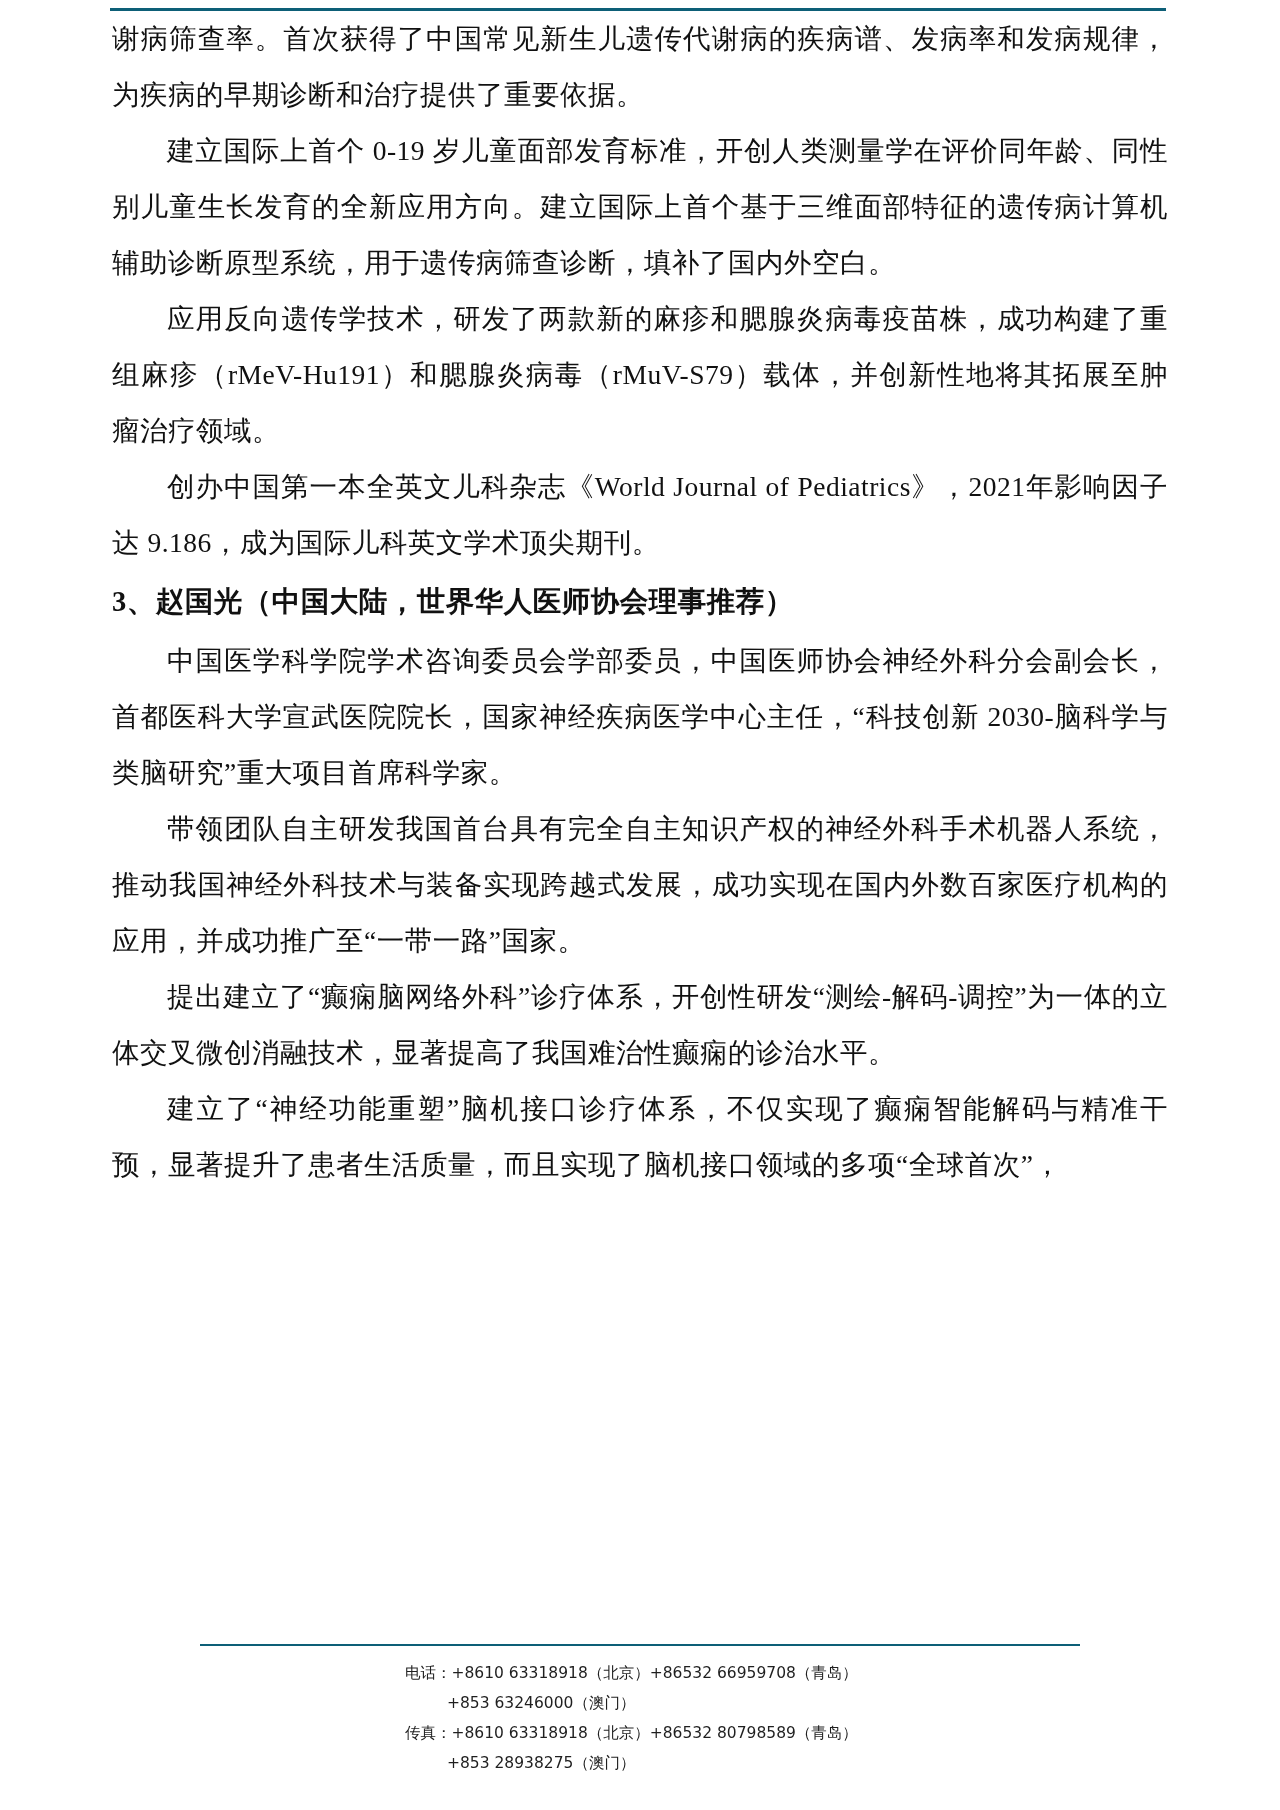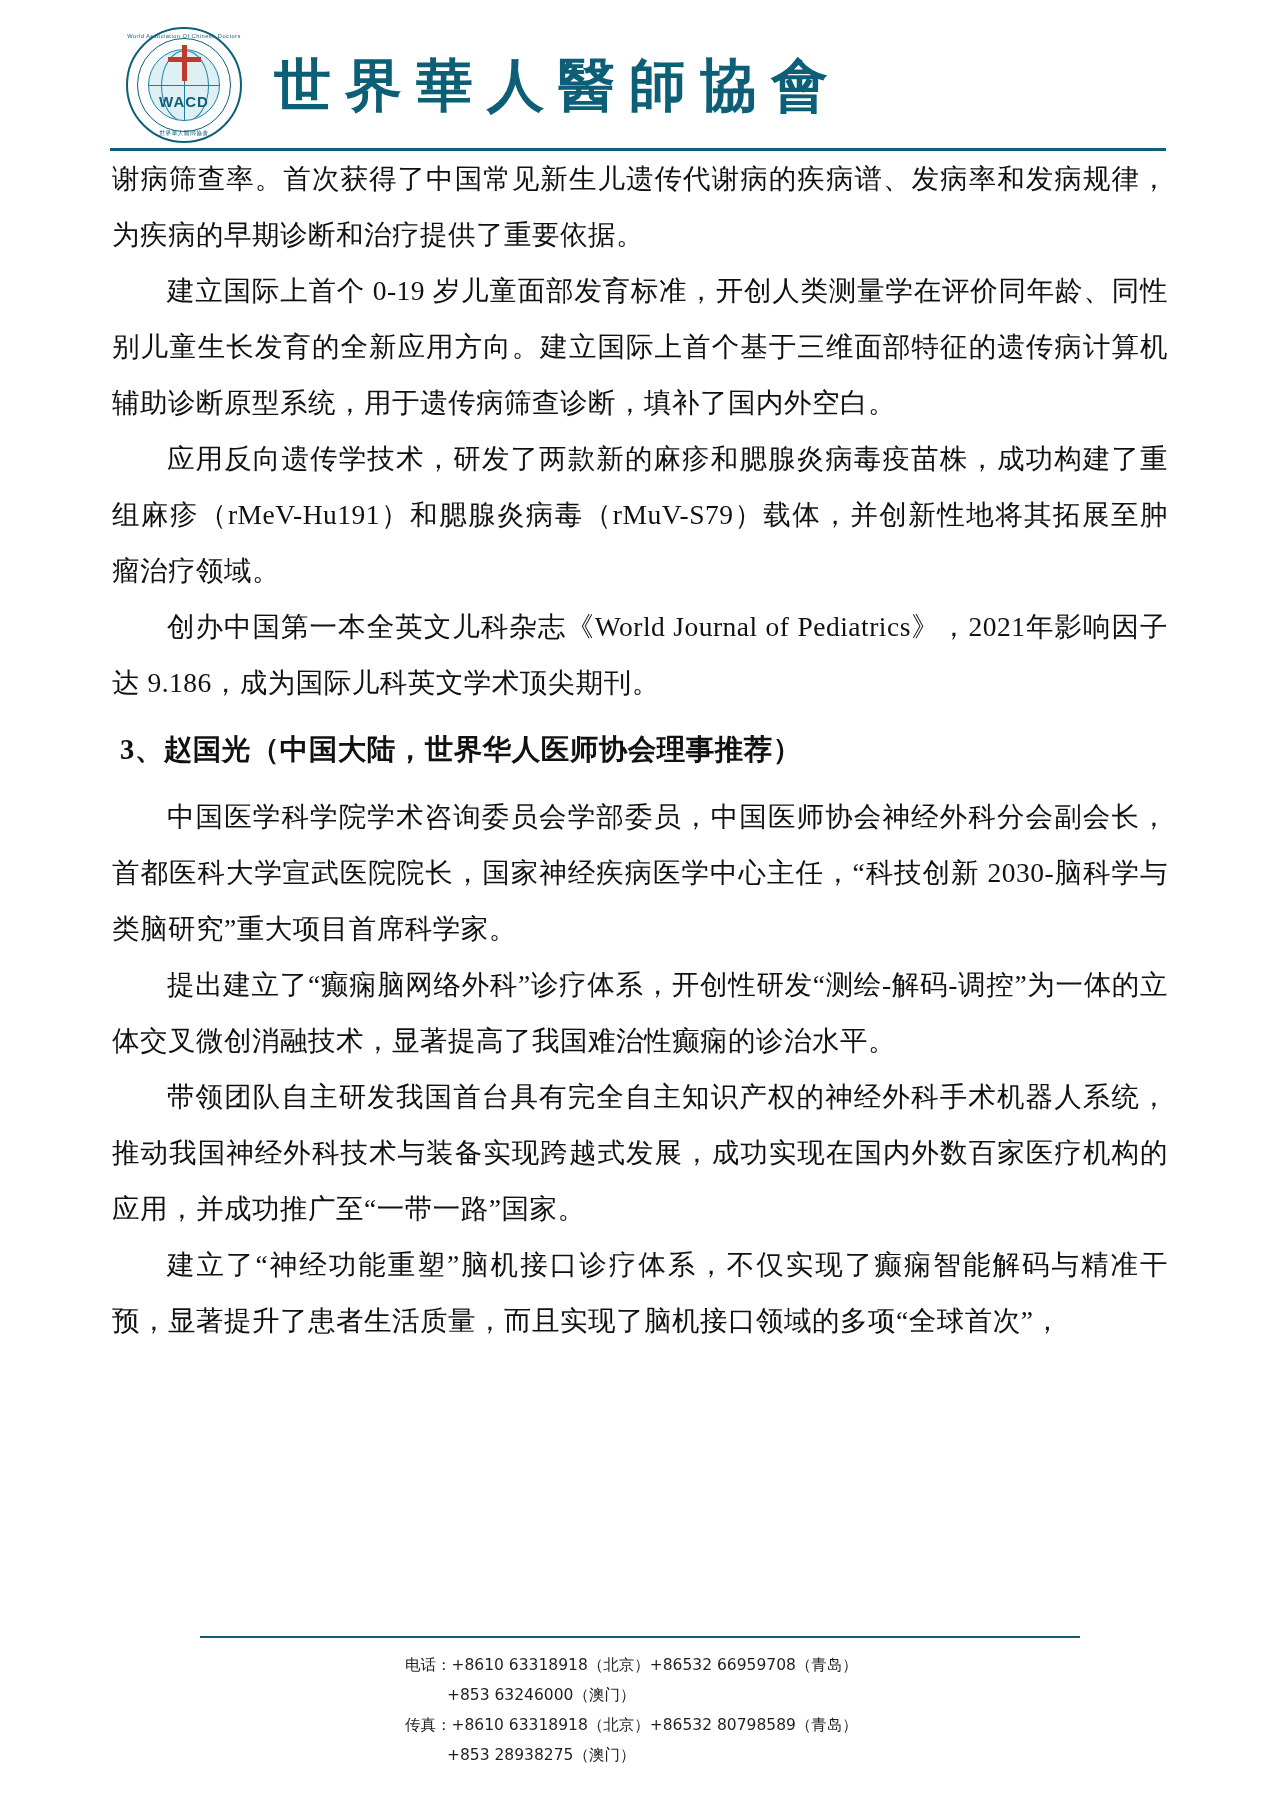--- a/index.html
+++ b/index.html
@@ -151,21 +151,21 @@
     text-justify: inter-ideograph;
   }
   .content p {
     margin: 0;
     text-indent: 0;
   }
   .content p.indent {
     text-indent: 2em;
   }
   .content h3 {
-    margin: 8px;
+    margin: 0;
     font-size: 28.5px;
     font-weight: bold;
     line-height: 62px;
     letter-spacing: 0.5px;
   }
 
   
   .footer {
     position: absolute;
     left: 112px;
@@ -190,46 +190,31 @@
   .footer-col.left { width: 470px; }
   .footer-col.right { width: 430px; }
   .footer-line { white-space: nowrap; }
   .footer-line.pad { padding-left: 42px; }
 </style>
 </head>
 <body>
 
 <div class="page">
 
-  <div class="header">
-    <div class="logo">
-      <div class="ring-outer"></div>
-      <div class="ring-inner"></div>
-      <div class="arc-top">World Association Of Chinese Doctors</div>
-      <div class="globe">
-        <div class="meridian"></div>
-      </div>
-      <div class="cross-v"></div>
-      <div class="cross-h"></div>
-      <div class="wacd">WACD</div>
-      <div class="arc-bottom">世界華人醫師協會</div>
-    </div>
-    <div class="org-name">世界華人醫師協會</div>
-  </div>
   <div class="header-rule"></div>
 
   <div class="content">
     <p class="indent" style="text-indent:0">谢病筛查率。首次获得了中国常见新生儿遗传代谢病的疾病谱、发病率和发病规律，为疾病的早期诊断和治疗提供了重要依据。</p>
     <p class="indent">建立国际上首个 0-19 岁儿童面部发育标准，开创人类测量学在评价同年龄、同性别儿童生长发育的全新应用方向。建立国际上首个基于三维面部特征的遗传病计算机辅助诊断原型系统，用于遗传病筛查诊断，填补了国内外空白。</p>
     <p class="indent">应用反向遗传学技术，研发了两款新的麻疹和腮腺炎病毒疫苗株，成功构建了重组麻疹（rMeV-Hu191）和腮腺炎病毒（rMuV-S79）载体，并创新性地将其拓展至肿瘤治疗领域。</p>
     <p class="indent">创办中国第一本全英文儿科杂志《World Journal of Pediatrics》，2021年影响因子达 9.186，成为国际儿科英文学术顶尖期刊。</p>
     <h3>3、赵国光（中国大陆，世界华人医师协会理事推荐）</h3>
     <p class="indent">中国医学科学院学术咨询委员会学部委员，中国医师协会神经外科分会副会长，首都医科大学宣武医院院长，国家神经疾病医学中心主任，“科技创新 2030-脑科学与类脑研究”重大项目首席科学家。</p>
+    <p class="indent">带领团队自主研发我国首台具有完全自主知识产权的神经外科手术机器人系统，推动我国神经外科技术与装备实现跨越式发展，成功实现在国内外数百家医疗机构的应用，并成功推广至“一带一路”国家。</p>
     <p class="indent">提出建立了“癫痫脑网络外科”诊疗体系，开创性研发“测绘-解码-调控”为一体的立体交叉微创消融技术，显著提高了我国难治性癫痫的诊治水平。</p>
-    <p class="indent">带领团队自主研发我国首台具有完全自主知识产权的神经外科手术机器人系统，推动我国神经外科技术与装备实现跨越式发展，成功实现在国内外数百家医疗机构的应用，并成功推广至“一带一路”国家。</p>
     <p class="indent">建立了“神经功能重塑”脑机接口诊疗体系，不仅实现了癫痫智能解码与精准干预，显著提升了患者生活质量，而且实现了脑机接口领域的多项“全球首次”，</p>
   </div>
 
   <div class="footer">
     <div class="footer-rule"></div>
     <div class="footer-cols">
       <div class="footer-col left">
         <div class="footer-line">电话：+8610 63318918（北京）+86532 66959708（青岛）</div>
         <div class="footer-line pad">+853 63246000（澳门）</div>
         <div class="footer-line">传真：+8610 63318918（北京）+86532 80798589（青岛）</div>

